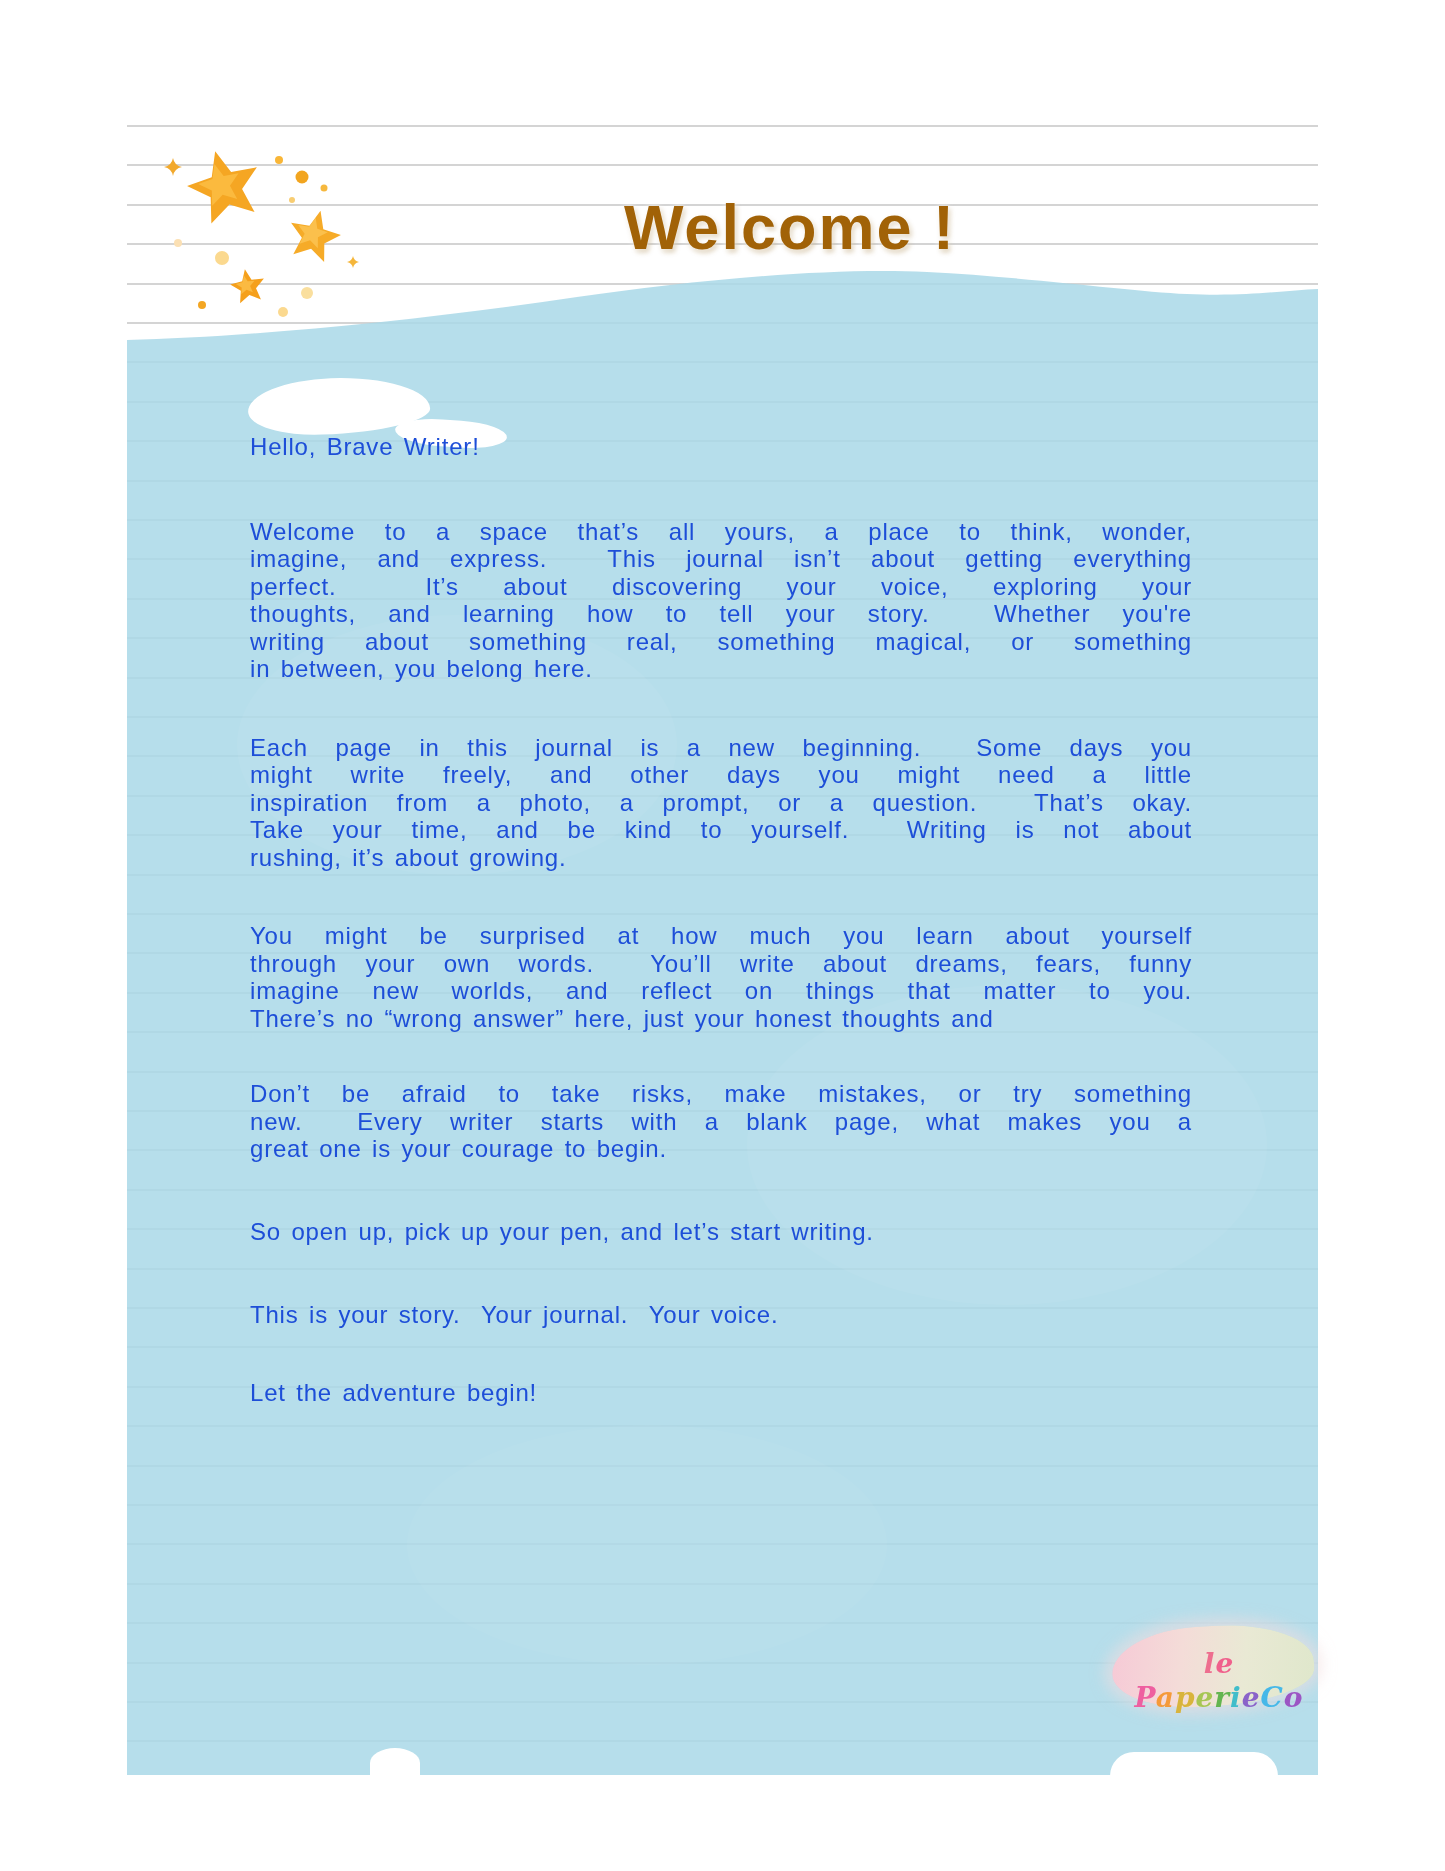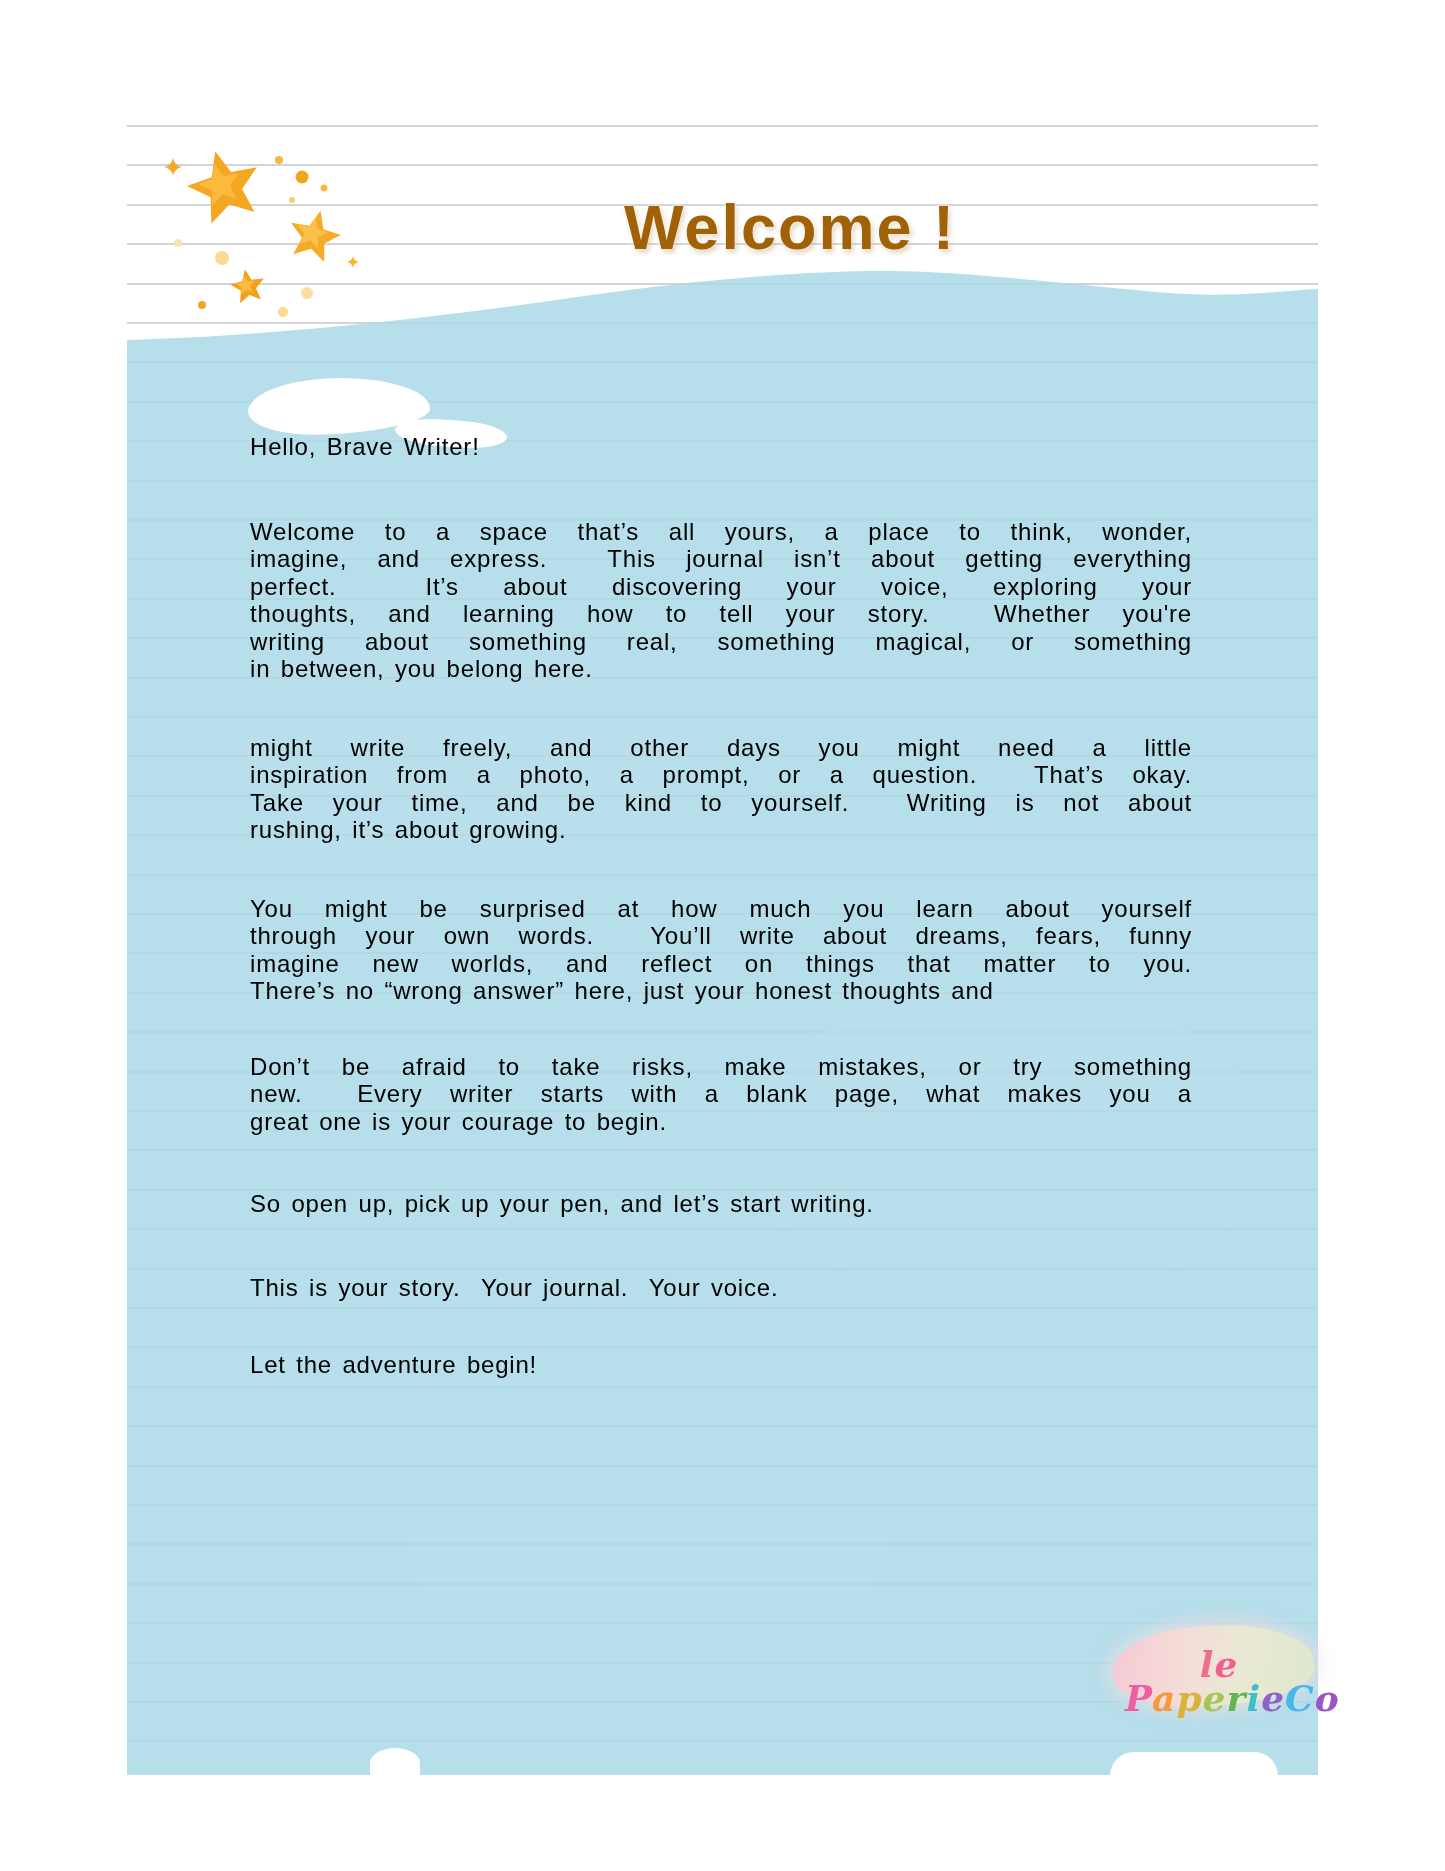--- a/index.html
+++ b/index.html
@@ -32,21 +32,21 @@
   
   .page-title{
     position:absolute;left:393px;top:70px;width:540px;height:64px;
     text-align:center;font-size:63px;line-height:64px;font-weight:800;
     letter-spacing:2px;color:#f6a71f;
     text-shadow:0 0 6px rgba(255,255,255,.95), 2px 3px 5px rgba(140,95,15,.35);
   }
   
   .body-text{
     position:absolute;left:123px;top:308px;width:942px;
-    color:#000000;font-size:24px;line-height:27.5px;
+    color:#1d4ed8;font-size:24px;line-height:27.5px;
     letter-spacing:0.8px;word-spacing:3px;
   }
   .greeting{margin-bottom:57px;white-space:pre-wrap;}
   .para .line{white-space:pre-wrap;text-align:justify;text-align-last:justify;}
   .para .line:last-child{text-align-last:left;}
   .para-0{margin-bottom:51px;}
   .para-1{margin-bottom:51px;}
   .para-2{margin-bottom:48px;}
   .para-3{margin-bottom:55px;}
   .single{white-space:pre-wrap;}
@@ -56,21 +56,21 @@
   .logo-blob{
     position:absolute;left:985px;top:1501px;width:202px;height:80px;
     border-radius:48% 52% 55% 45%/60% 55% 45% 50%;
     background:linear-gradient(98deg,#f6c9d6 0%,#f4dcd8 35%,#e9e9d4 65%,#dfe7cb 100%);
     transform:rotate(-3deg);
     box-shadow:0 0 14px 8px rgba(243,220,222,0.55);
   }
   .logo-text{
     position:absolute;left:998px;top:1522px;width:188px;height:36px;
     text-align:center;font-family:"DejaVu Serif",serif;font-style:italic;
-    font-size:36px;line-height:34px;font-weight:bold;letter-spacing:1px;
+    font-size:28px;line-height:34px;font-weight:bold;letter-spacing:1px;
   }
 </style>
 </head>
 <body>
 
 <div class="sheet">
 
   <div class="ruled-lines"></div>
 
   <svg class="wash-svg" viewBox="0 0 1191 1650" preserveAspectRatio="none" aria-hidden="true">
@@ -124,20 +124,21 @@
 
   <div class="para para-0">
         <div class="line">Welcome to a space that’s all yours, a place to think, wonder,</div>
         <div class="line">imagine, and express.  This journal isn’t about getting everything</div>
         <div class="line">perfect.  It’s about discovering your voice, exploring your</div>
         <div class="line">thoughts, and learning how to tell your story.  Whether you're</div>
         <div class="line">writing about something real, something magical, or something</div>
         <div class="line">in between, you belong here.</div>
       </div>
       <div class="para para-1">
+        <div class="line">Each page in this journal is a new beginning.  Some days you</div>
         <div class="line">might write freely, and other days you might need a little</div>
         <div class="line">inspiration from a photo, a prompt, or a question.  That’s okay.</div>
         <div class="line">Take your time, and be kind to yourself.  Writing is not about</div>
         <div class="line">rushing, it’s about growing.</div>
       </div>
       <div class="para para-2">
         <div class="line">You might be surprised at how much you learn about yourself</div>
         <div class="line">through your own words.  You’ll write about dreams, fears, funny</div>
         <div class="line">imagine new worlds, and reflect on things that matter to you.</div>
         <div class="line">There’s no “wrong answer” here, just your honest thoughts and</div>

